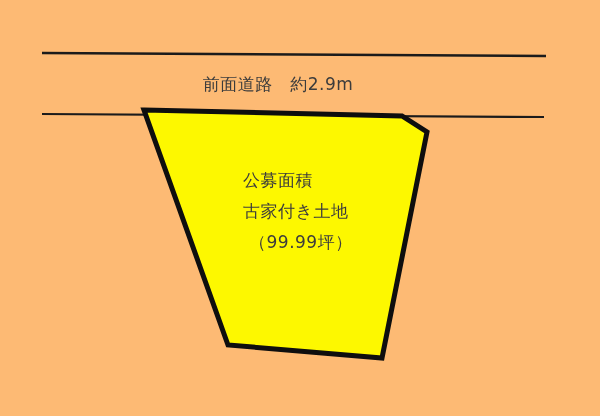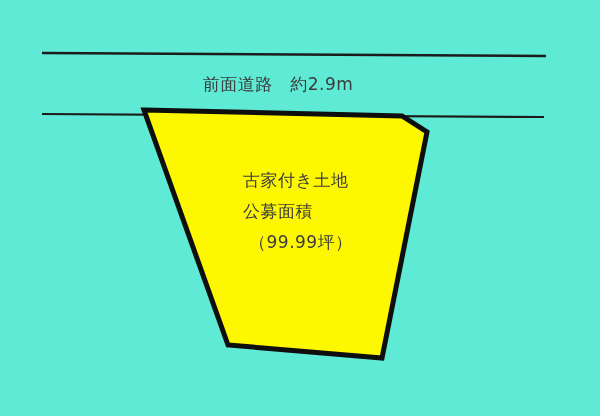--- a/index.html
+++ b/index.html
@@ -4,21 +4,21 @@
 <style>
   html, body {
     margin: 0;
     padding: 0;
     background: #ffffff;
   }
   .canvas {
     position: relative;
     width: 600px;
     height: 416px;
-    background: #5eead4;
+    background: #fdba74;
     overflow: hidden;
     font-family: "DejaVu Sans", "Liberation Sans", sans-serif;
   }
   .diagram-svg {
     position: absolute;
     left: 0;
     top: 0;
     width: 600px;
     height: 416px;
   }
@@ -64,18 +64,18 @@
 
   <svg class="diagram-svg" viewBox="0 0 600 416" xmlns="http://www.w3.org/2000/svg">
     <line class="road-line upper" x1="42" y1="53" x2="546" y2="56"></line>
     <line class="road-line lower" x1="42" y1="114" x2="544" y2="117"></line>
     <polygon class="land-polygon" points="144,110 402,116 427,132 382,358 228,345" fill="#fdf800"></polygon>
   </svg>
 
   <div class="road-label">前面道路　約2.9m</div>
 
   <div class="land-label-block">
+    <div class="line">公募面積</div>
     <div class="line">古家付き土地</div>
-    <div class="line">公募面積</div>
     <div class="line tsubo">（99.99坪）</div>
   </div>
 
 </div>
 
 </body></html>

